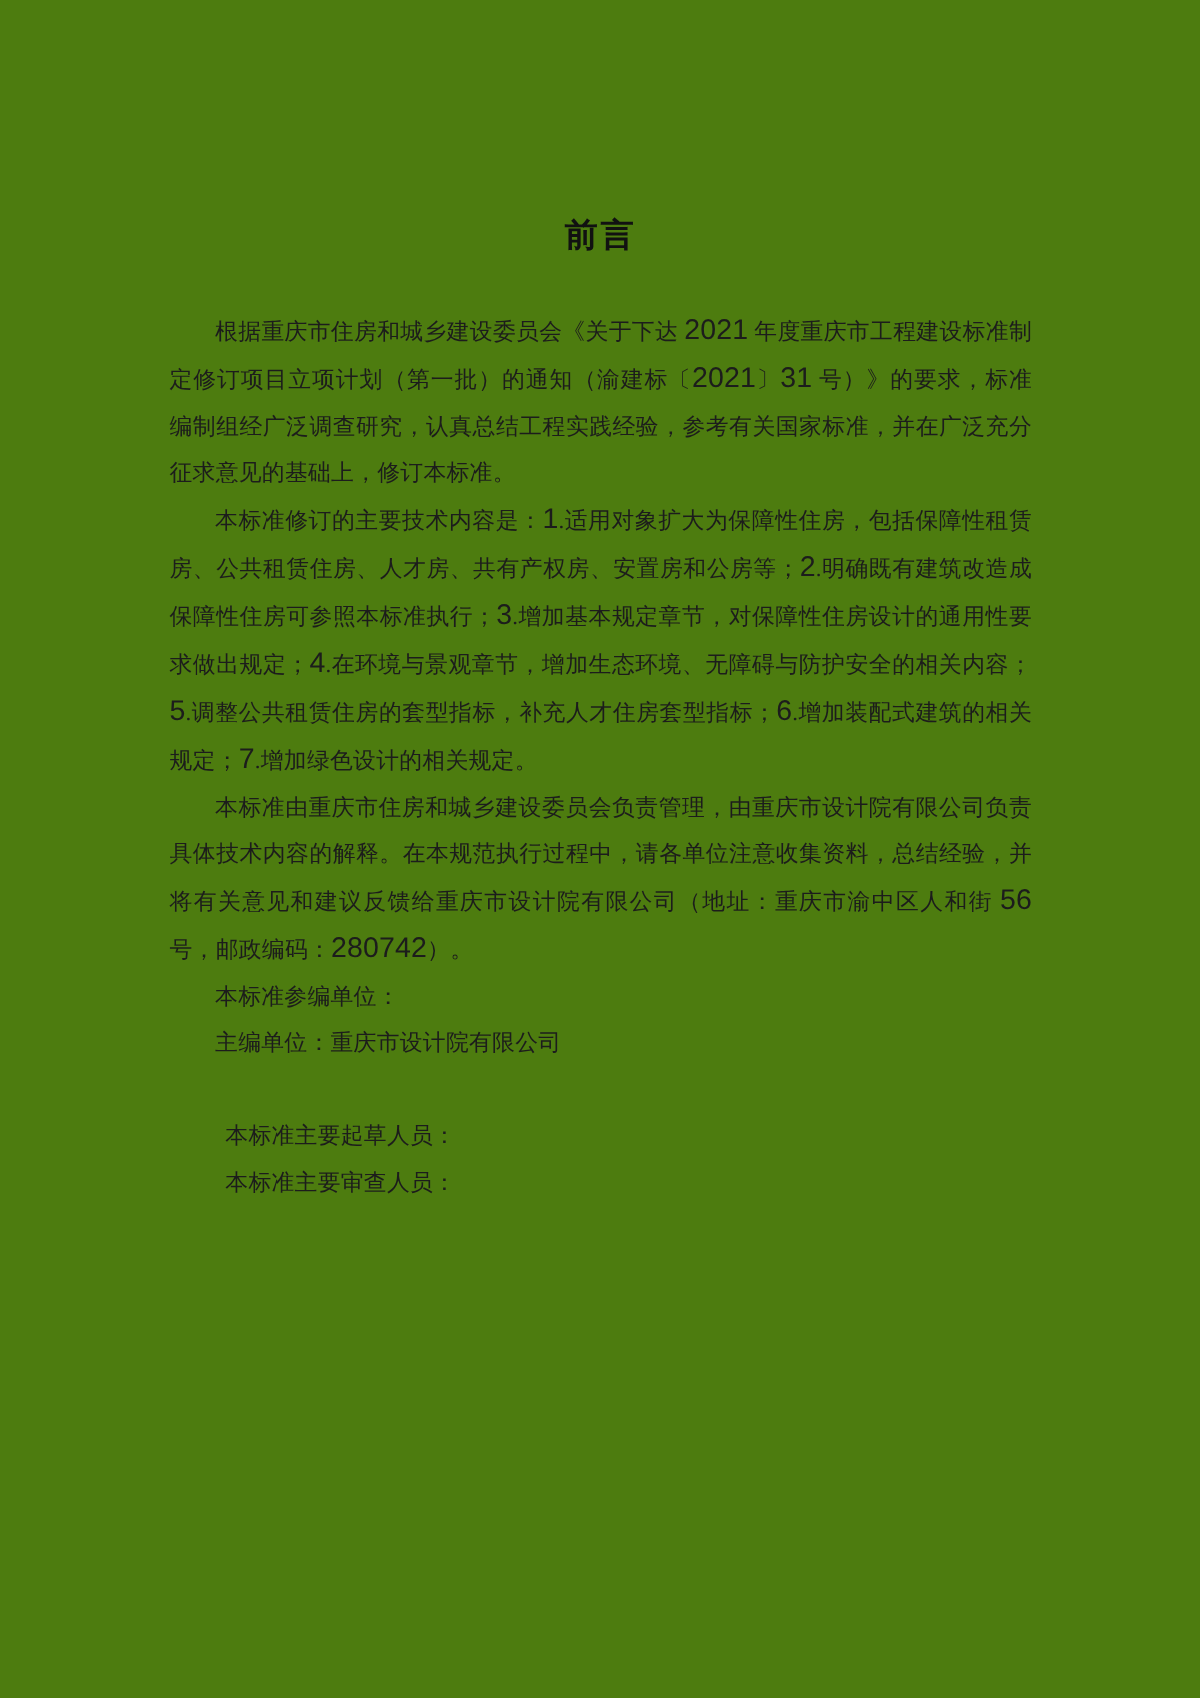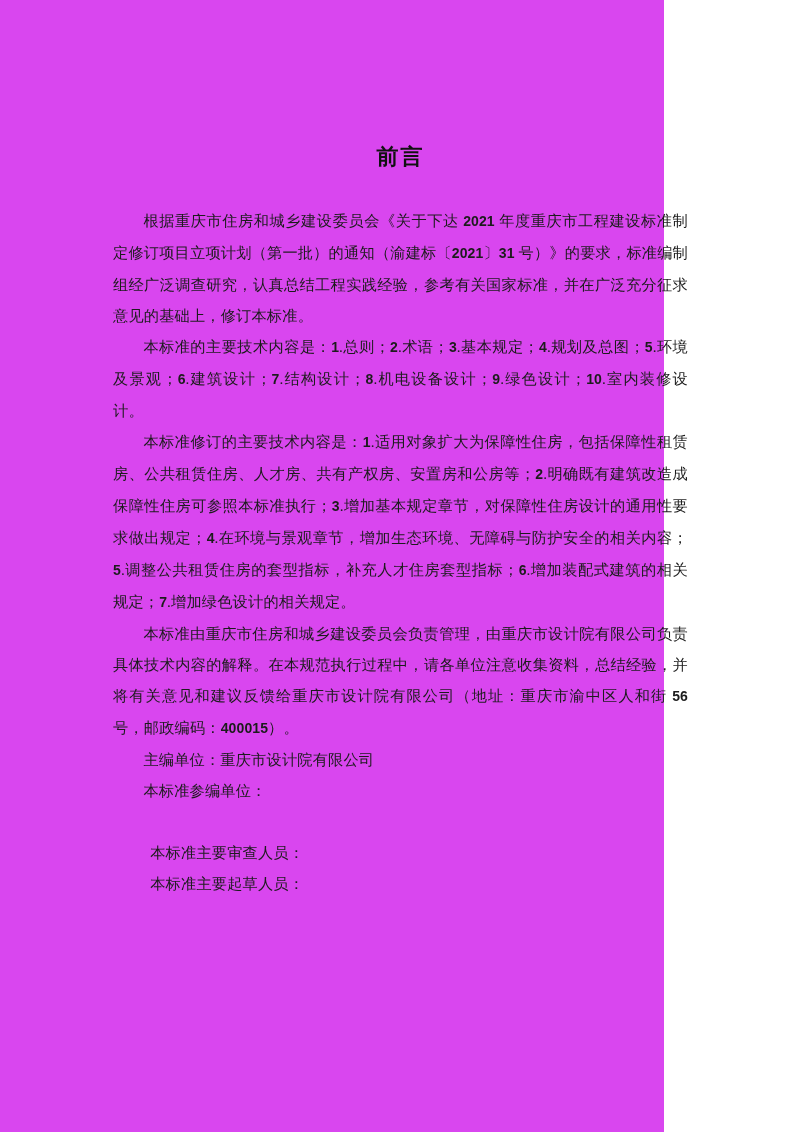--- a/index.html
+++ b/index.html
@@ -15,23 +15,23 @@
     overflow: hidden;
     font-family: "Liberation Serif", "DejaVu Serif", serif;
     color: #1a1a1a;
     -webkit-font-smoothing: antialiased;
   }
 
   .page {
     position: absolute;
     left: 0;
     top: 0;
-    width: 664px;
+    width: 800px;
     height: 1132px;
-    background: #d946ef;
+    background: #4d7c0f;
   }
 
   
   .content {
     position: absolute;
     left: 113px;
     top: 0;
     width: 575px;
   }
 
@@ -81,48 +81,47 @@
     text-indent: 2.45em;
   }
 
   .gap-line {
     height: 31px;
   }
 
   
   .num {
     font-family: "Liberation Sans", "DejaVu Sans", sans-serif;
-    font-weight: 700;
-    font-size: 14px;
+    font-weight: 400;
+    font-size: 19px;
     letter-spacing: 0.1px;
   }
 </style>
 </head>
 <body>
 
 <div class="page">
   <div class="content">
 
     <h1 class="doc-title">前言</h1>
 
     <div class="body-block">
 
       <p class="para">根据重庆市住房和城乡建设委员会《关于下达 <span class="num">2021</span> 年度重庆市工程建设标准制定修订项目立项计划（第一批）的通知（渝建标〔<span class="num">2021</span>〕<span class="num">31</span> 号）》的要求，标准编制组经广泛调查研究，认真总结工程实践经验，参考有关国家标准，并在广泛充分征求意见的基础上，修订本标准。</p>
 
-      <p class="para">本标准的主要技术内容是：<span class="num">1</span>.总则；<span class="num">2</span>.术语；<span class="num">3</span>.基本规定；<span class="num">4</span>.规划及总图；<span class="num">5</span>.环境及景观；<span class="num">6</span>.建筑设计；<span class="num">7</span>.结构设计；<span class="num">8</span>.机电设备设计；<span class="num">9</span>.绿色设计；<span class="num">10</span>.室内装修设计。</p>
 
       <p class="para">本标准修订的主要技术内容是：<span class="num">1</span>.适用对象扩大为保障性住房，包括保障性租赁房、公共租赁住房、人才房、共有产权房、安置房和公房等；<span class="num">2</span>.明确既有建筑改造成保障性住房可参照本标准执行；<span class="num">3</span>.增加基本规定章节，对保障性住房设计的通用性要求做出规定；<span class="num">4</span>.在环境与景观章节，增加生态环境、无障碍与防护安全的相关内容；<span class="num">5</span>.调整公共租赁住房的套型指标，补充人才住房套型指标；<span class="num">6</span>.增加装配式建筑的相关规定；<span class="num">7</span>.增加绿色设计的相关规定。</p>
 
-      <p class="para">本标准由重庆市住房和城乡建设委员会负责管理，由重庆市设计院有限公司负责具体技术内容的解释。在本规范执行过程中，请各单位注意收集资料，总结经验，并将有关意见和建议反馈给重庆市设计院有限公司（地址：重庆市渝中区人和街 <span class="num">56</span> 号，邮政编码：<span class="num">400015</span>）。</p>
+      <p class="para">本标准由重庆市住房和城乡建设委员会负责管理，由重庆市设计院有限公司负责具体技术内容的解释。在本规范执行过程中，请各单位注意收集资料，总结经验，并将有关意见和建议反馈给重庆市设计院有限公司（地址：重庆市渝中区人和街 <span class="num">56</span> 号，邮政编码：<span class="num">280742</span>）。</p>
+
+      <p class="line">本标准参编单位：</p>
 
       <p class="line">主编单位：重庆市设计院有限公司</p>
 
-      <p class="line">本标准参编单位：</p>
-
       <div class="gap-line"></div>
 
+      <p class="line deeper">本标准主要起草人员：</p>
+
       <p class="line deeper">本标准主要审查人员：</p>
-
-      <p class="line deeper">本标准主要起草人员：</p>
 
     </div>
   </div>
 </div>
 
 </body></html>

